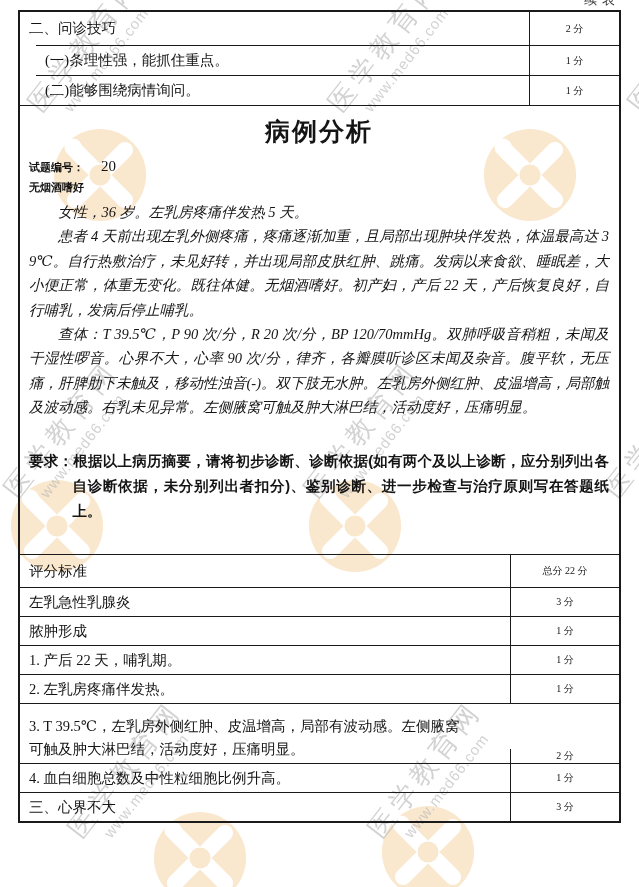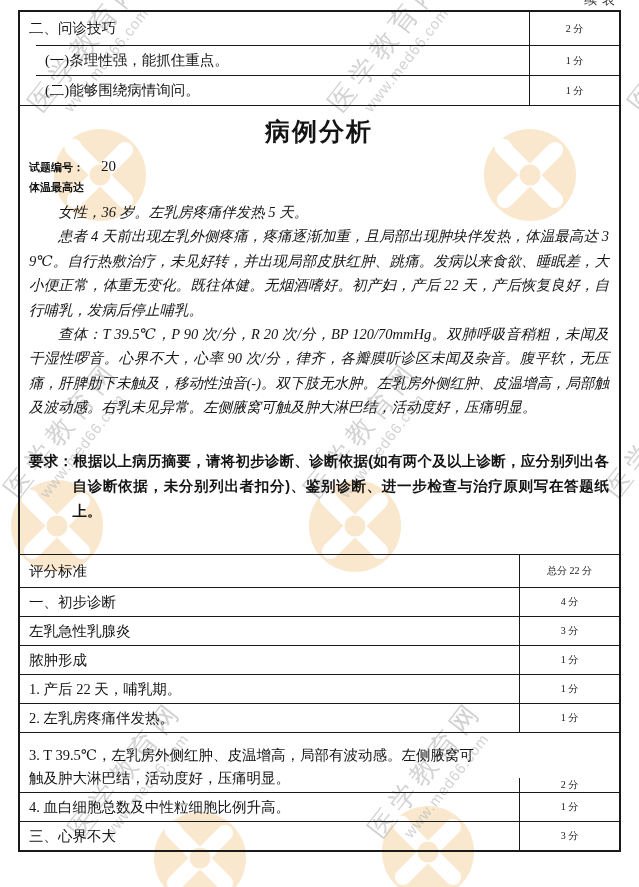--- a/index.html
+++ b/index.html
@@ -29,21 +29,21 @@
   .trow:first-child { border-top:none; }
   .cell-label {
     flex:1 1 auto; display:flex; align-items:center;
     padding:2px 8px 2px 9px; font-size:14.5px; line-height:23px;
   }
   .cell-score {
     flex:0 0 auto; display:flex; align-items:center; justify-content:center;
     border-left:1.5px solid #1a1a1a; font-size:10px;
   }
   .w-top .cell-score { width:90px; }
-  .w-bot .cell-score { width:100px;margin-left:34px; }
+  .w-bot .cell-score { width:109px;margin-left:34px; }
   .h33 { height:33px; } .h30 { height:30px;margin-left:16px; } .h29 { height:29px; } .h60 { height:60px;align-items:flex-end; }
   
   .case-cell { border-top:1.5px solid #1a1a1a; height:449px; padding:7px 10px 0 9px; overflow:hidden; }
   .case-title {
     text-align:center; font-family:"Liberation Sans","DejaVu Sans",sans-serif;
     font-weight:bold; font-size:25px; letter-spacing:2px; margin:2px 0 9px;
   }
   .exam-line { margin-bottom:5px; }
   .b-sans { font-family:"Liberation Sans","DejaVu Sans",sans-serif; font-weight:bold; font-size:11px; }
   .exam-no { font-size:15px; margin-left:17px; }
@@ -163,37 +163,33 @@
     <div class="trow w-top h30">
       <div class="cell-label">(二)能够围绕病情询问。</div>
       <div class="cell-score">1 分</div>
     </div>
 
     <div class="case-cell">
       <div class="case-title">病例分析</div>
       <div class="exam-line">
         <span class="b-sans">试题编号：</span><span class="exam-no">20</span>
       </div>
-      <div class="b-sans sum-head">体温最高达</div>
+      <div class="b-sans sum-head">无烟酒嗜好</div>
       <p class="para">女性，36 岁。左乳房疼痛伴发热 5 天。</p>
       <p class="para">患者 4 天前出现左乳外侧疼痛，疼痛逐渐加重，且局部出现肿块伴发热，体温最高达 39℃。自行热敷治疗，未见好转，并出现局部皮肤红肿、跳痛。发病以来食欲、睡眠差，大小便正常，体重无变化。既往体健。无烟酒嗜好。初产妇，产后 22 天，产后恢复良好，自行哺乳，发病后停止哺乳。</p>
       <p class="para">查体：T 39.5℃，P 90 次/分，R 20 次/分，BP 120/70mmHg。双肺呼吸音稍粗，未闻及干湿性啰音。心界不大，心率 90 次/分，律齐，各瓣膜听诊区未闻及杂音。腹平软，无压痛，肝脾肋下未触及，移动性浊音(-)。双下肢无水肿。左乳房外侧红肿、皮温增高，局部触及波动感。右乳未见异常。左侧腋窝可触及肿大淋巴结，活动度好，压痛明显。</p>
       <p class="req"><span>要求：</span><span>根据以上病历摘要，请将初步诊断、诊断依据(如有两个及以上诊断，应分别列出各自诊断依据，未分别列出者扣分)、鉴别诊断、进一步检查与治疗原则写在答题纸上。</span></p>
     </div>
 
     <div class="trow w-bot h33">
       <div class="cell-label">评分标准</div>
       <div class="cell-score">总分 22 分</div>
     </div>
 
     <div class="trow w-bot h29">
-      <div class="cell-label">一、初步诊断</div>
-      <div class="cell-score">4 分</div>
-    </div>
-    <div class="trow w-bot h29">
       <div class="cell-label">左乳急性乳腺炎</div>
       <div class="cell-score">3 分</div>
     </div>
     <div class="trow w-bot h29">
       <div class="cell-label">脓肿形成</div>
       <div class="cell-score">1 分</div>
     </div>
     <div class="trow w-bot h29">
       <div class="cell-label">1. 产后 22 天，哺乳期。</div>
       <div class="cell-score">1 分</div>

